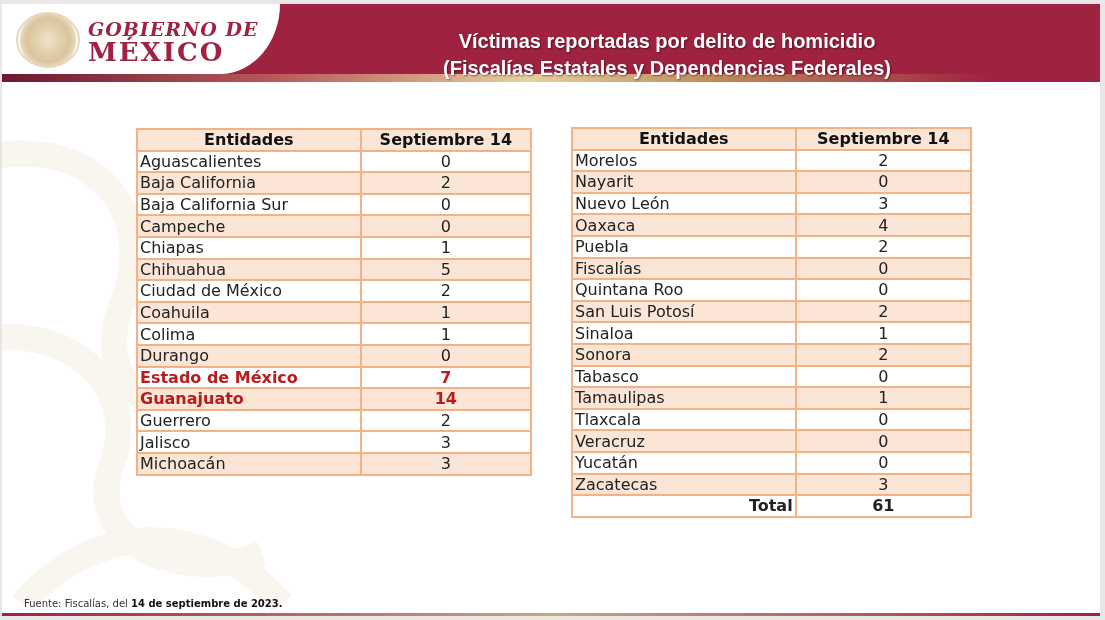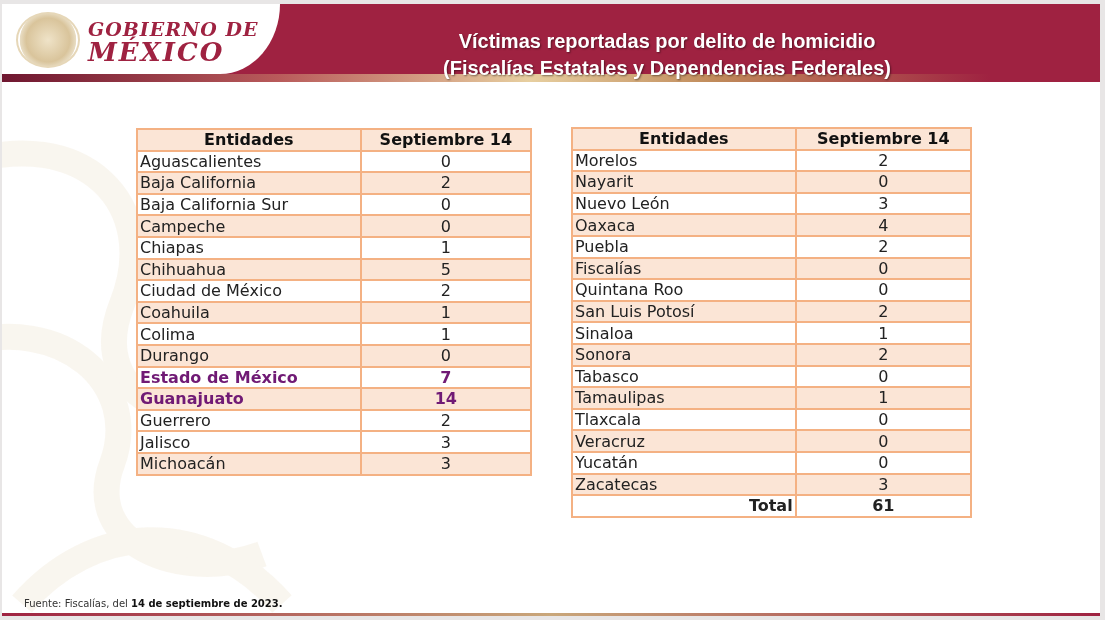--- a/index.html
+++ b/index.html
@@ -11,32 +11,32 @@
     background:linear-gradient(90deg,#6f1730 0%,#b85a5a 25%,#e7cfa0 48%,#c08a5a 65%,#9f2241 90%,#9f2241 100%); }
   .logo-box { position:absolute; left:0; top:0; width:278px; height:70px; background:#fff;
     border-bottom-right-radius:60px 70px; }
   .logo-box::after { content:""; position:absolute; right:-10px; top:0; width:20px; height:70px;
     background:linear-gradient(90deg, rgba(0,0,0,0.0), rgba(120,20,40,0.0)); }
   .seal { position:absolute; left:14px; top:8px; width:60px; height:52px; border-radius:50%;
     background:radial-gradient(circle,#efe3c8 0%,#d9c49b 55%,#e8dcc2 70%,#fff 72%); border:2px solid #e6d7b8; }
   .gob1 { position:absolute; left:86px; top:14px; font-family:"DejaVu Serif", serif; font-weight:bold;
     font-size:19px; color:#9f2241; letter-spacing:1px;font-style:italic; }
   .gob2 { position:absolute; left:86px; top:33px; font-family:"DejaVu Serif", serif; font-weight:bold;
-    font-size:26px; color:#9f2241; letter-spacing:2px;font-style:italic; }
+    font-size:26px; color:#9f2241; letter-spacing:2px; }
   .title { position:absolute; left:300px; top:24px; width:730px; text-align:center; color:#fff;
     font-family:"Liberation Sans", sans-serif; font-weight:bold; font-size:20px; line-height:27px;
     text-shadow:1px 1px 2px rgba(0,0,0,0.45); }
   table.ent { position:absolute; border-collapse:collapse; font-family:"DejaVu Sans", sans-serif; font-size:16px; color:#222; }
   table.ent td, table.ent th { border:2px solid #f4b183; padding:0 2px; height:19.6px; line-height:19px; }
   table.ent th { background:#fbe5d6; font-weight:bold; font-size:16px; color:#111; }
   table.ent tr.odd td { background:#fff; }
   table.ent tr.even td { background:#fbe5d6; }
   table.ent td.name { text-align:left; }
   table.ent td.val { text-align:center; }
-  table.ent tr.bold td { font-weight:bold; color:#701a75;margin-left:20px; }
+  table.ent tr.bold td { font-weight:bold; color:#b91c1c;margin-left:20px; }
   table.ent tr.total td { background:#fff; font-weight:bold; }
   table.ent tr.total td.name { text-align:right; }
   .left { left:134px; top:124px; width:396px; }
   .right { left:569px; top:123px; width:401px; }
   .left col.c1 { width:225px; } .left col.c2 { width:171px; }
   .right col.c1 { width:225px; } .right col.c2 { width:176px; }
   .source { position:absolute; left:22px; top:594px; font-family:"DejaVu Sans", sans-serif; font-size:10px; color:#333; }
   .source b { color:#111; }
   .footer-bar { position:absolute; left:0; top:609px; width:1098px; height:3px; background:linear-gradient(90deg,#9f2241,#c9a77a,#9f2241); }
 </style>

